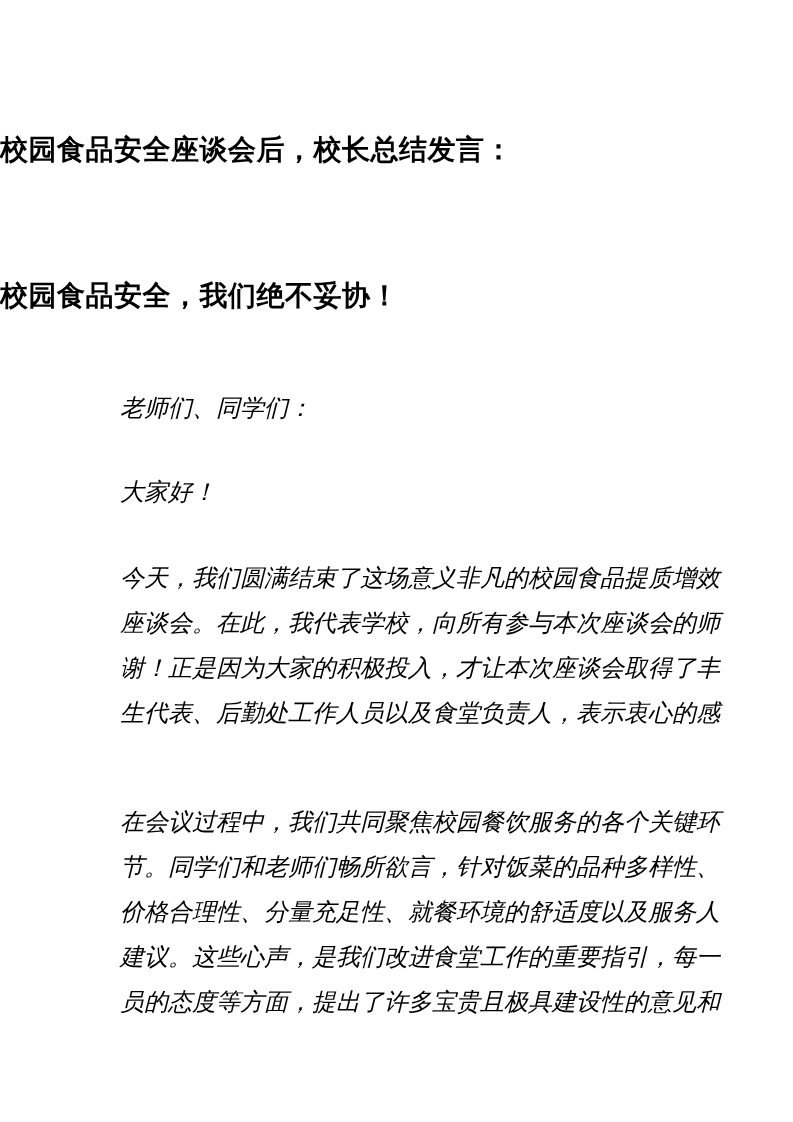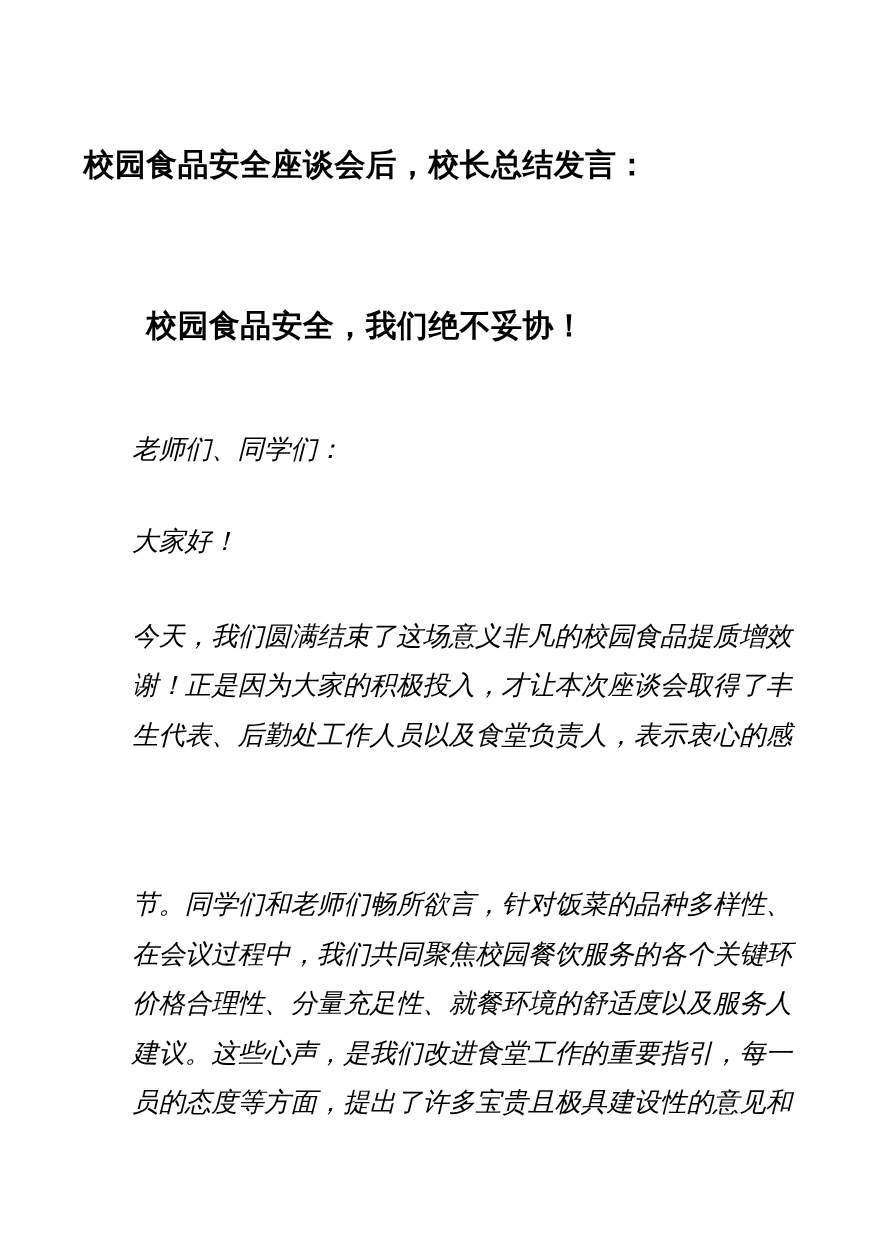--- a/index.html
+++ b/index.html
@@ -16,23 +16,23 @@
       color: #000000;
     }
     .page {
       position: absolute;
       left: 0; top: 0;
       width: 793px; height: 1122px;
       background: #ffffff;
     }
     .title {
       position: absolute;
-      left: 10px;
+      left: 0;
       width: 645px;
-      text-align: center;
+      text-align: left;
       font-weight: bold;
       font-size: 28px;
       line-height: 40px;
       letter-spacing: 0.5px;
       white-space: nowrap;
     }
     .title-1 { top: 130px; }
     .title-2 { top: 228px; margin-top: 48px; }
     .body-text {
       position: absolute;
@@ -60,25 +60,26 @@
 <div class="page">
 
   <div class="title title-1">校园食品安全座谈会后，校长总结发言：</div>
   <div class="title title-2">校园食品安全，我们绝不妥协！</div>
 
   <p class="body-text greeting">老师们、同学们：</p>
   <p class="body-text hello">大家好！</p>
 
   <div class="body-text para-1">
     <span class="line">今天，我们圆满结束了这场意义非凡的校园食品提质增效</span>
+    <span class="line">座谈会。在此，我代表学校，向所有参与本次座谈会的师</span>
     <span class="line">谢！正是因为大家的积极投入，才让本次座谈会取得了丰</span>
     <span class="line">生代表、后勤处工作人员以及食堂负责人，表示衷心的感</span>
   </div>
 
   <div class="body-text para-2">
+    <span class="line">在会议过程中，我们共同聚焦校园餐饮服务的各个关键环</span>
     <span class="line">节。同学们和老师们畅所欲言，针对饭菜的品种多样性、</span>
-    <span class="line">在会议过程中，我们共同聚焦校园餐饮服务的各个关键环</span>
     <span class="line">价格合理性、分量充足性、就餐环境的舒适度以及服务人</span>
     <span class="line">建议。这些心声，是我们改进食堂工作的重要指引，每一</span>
     <span class="line">员的态度等方面，提出了许多宝贵且极具建设性的意见和</span>
   </div>
 
 </div>
 
 </body></html>

